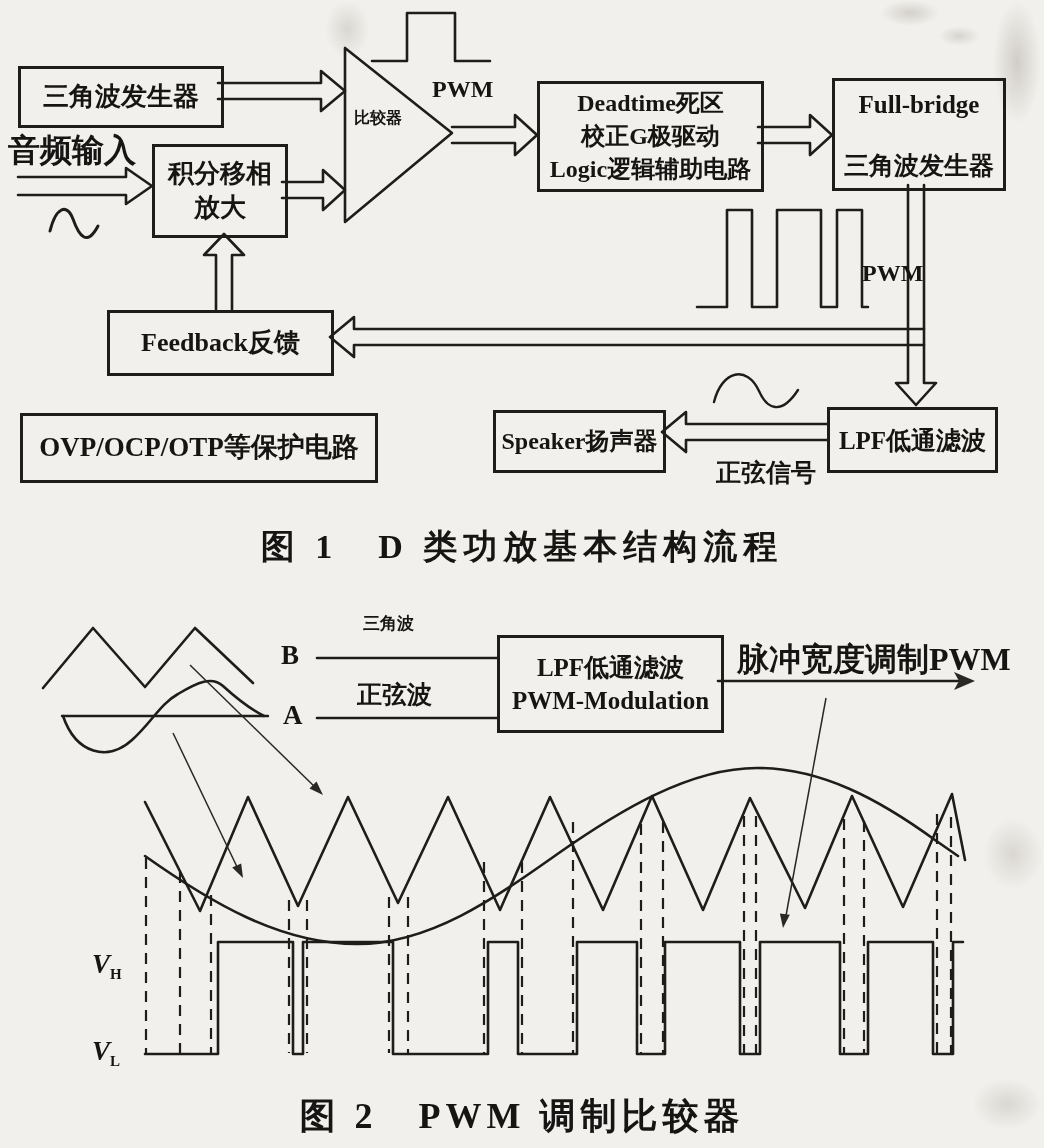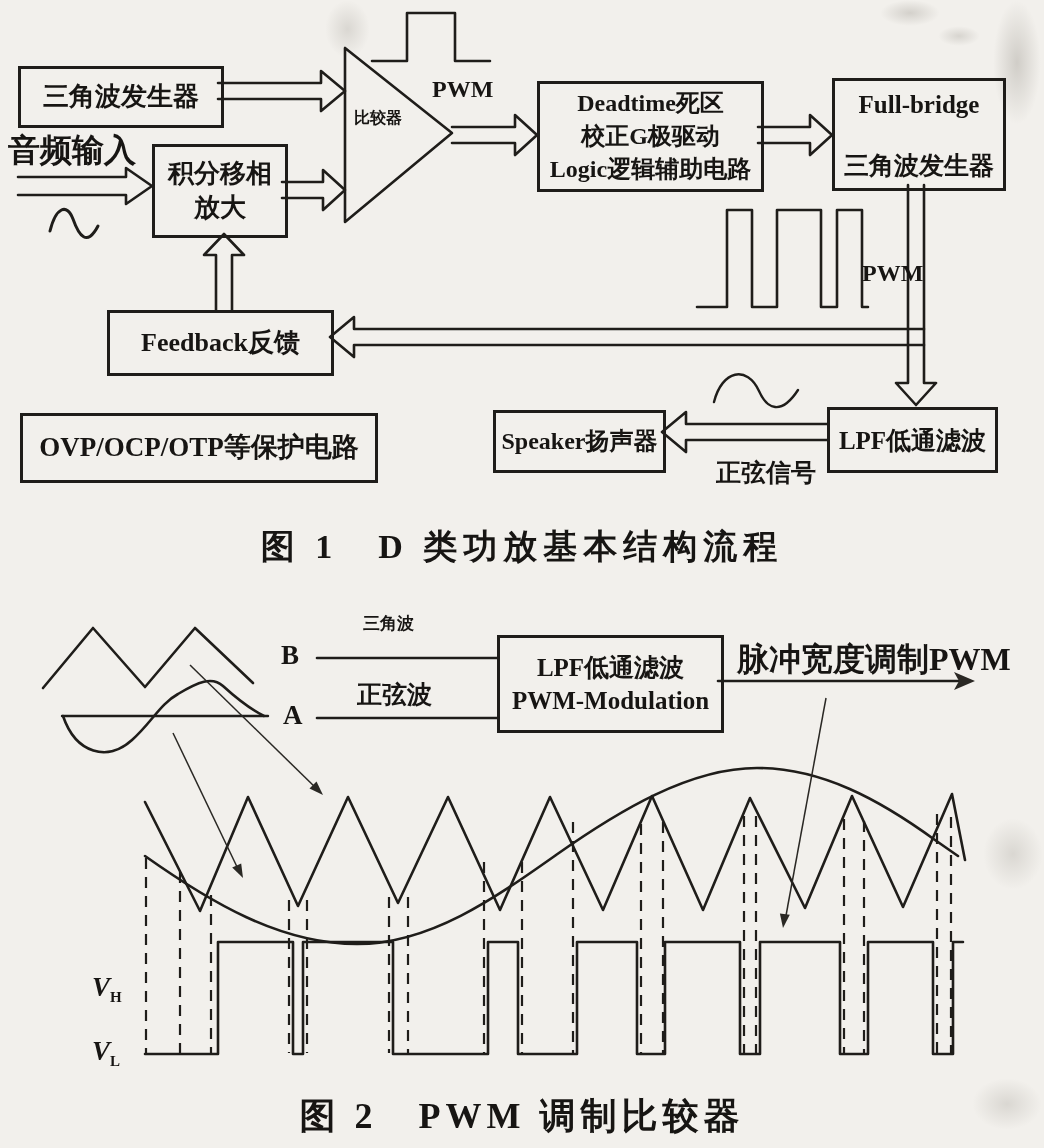--- a/index.html
+++ b/index.html
@@ -157,21 +157,21 @@
   <div class="lbl" style="left:363px;top:612px;font-size:17px;">三角波</div>
   <div class="lbl" style="left:357px;top:678px;font-size:25px;">正弦波</div>
 
   <div class="box" style="left:497px;top:635px;width:221px;height:92px;font-size:25px;">
     <span>LPF低通滤波</span>
     <span>PWM-Modulation</span>
   </div>
 
   <div class="lbl" style="left:737px;top:638px;font-size:32px;">脉冲宽度调制PWM</div>
 
-  <div class="vlbl" style="left:92px;top:972px;">
+  <div class="vlbl" style="left:92px;top:949px;">
     <span>V</span><sub>H</sub>
   </div>
   <div class="vlbl" style="left:92px;top:1036px;">
     <span>V</span><sub>L</sub>
   </div>
 
   <div class="cap" style="top:1092px;font-size:36px;letter-spacing:5px;">图 2　PWM 调制比较器</div>
 
 </div>
 

